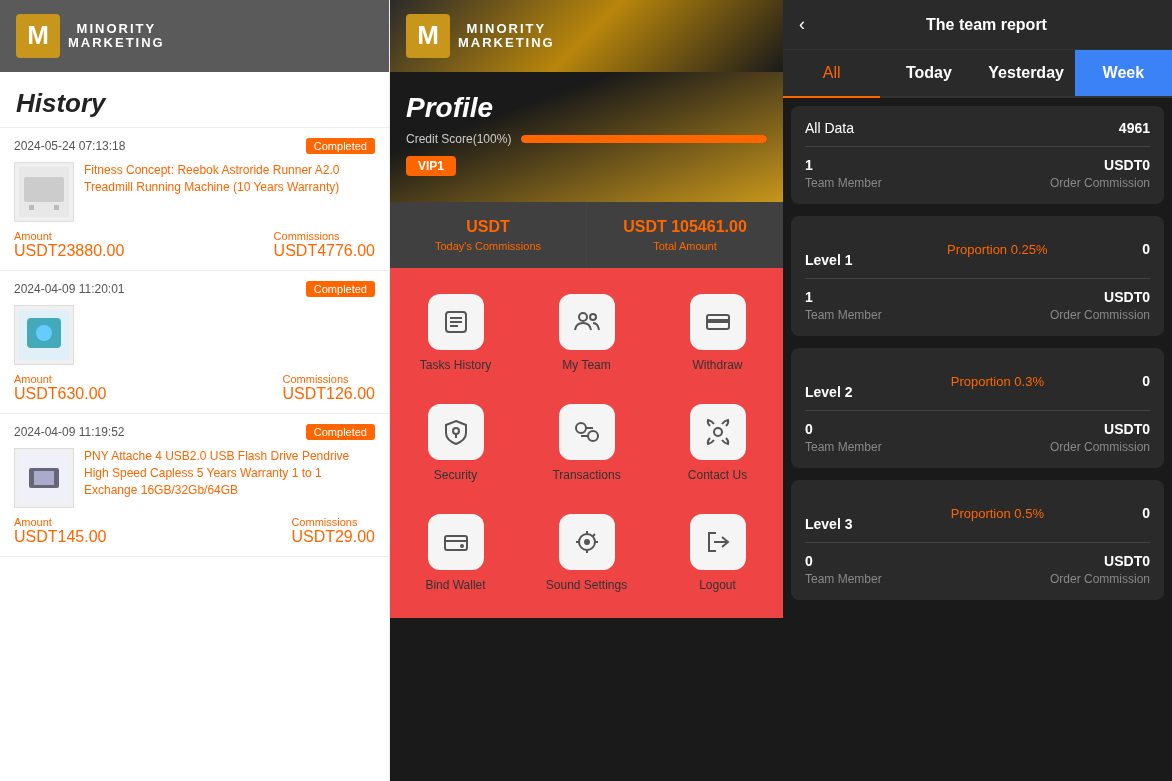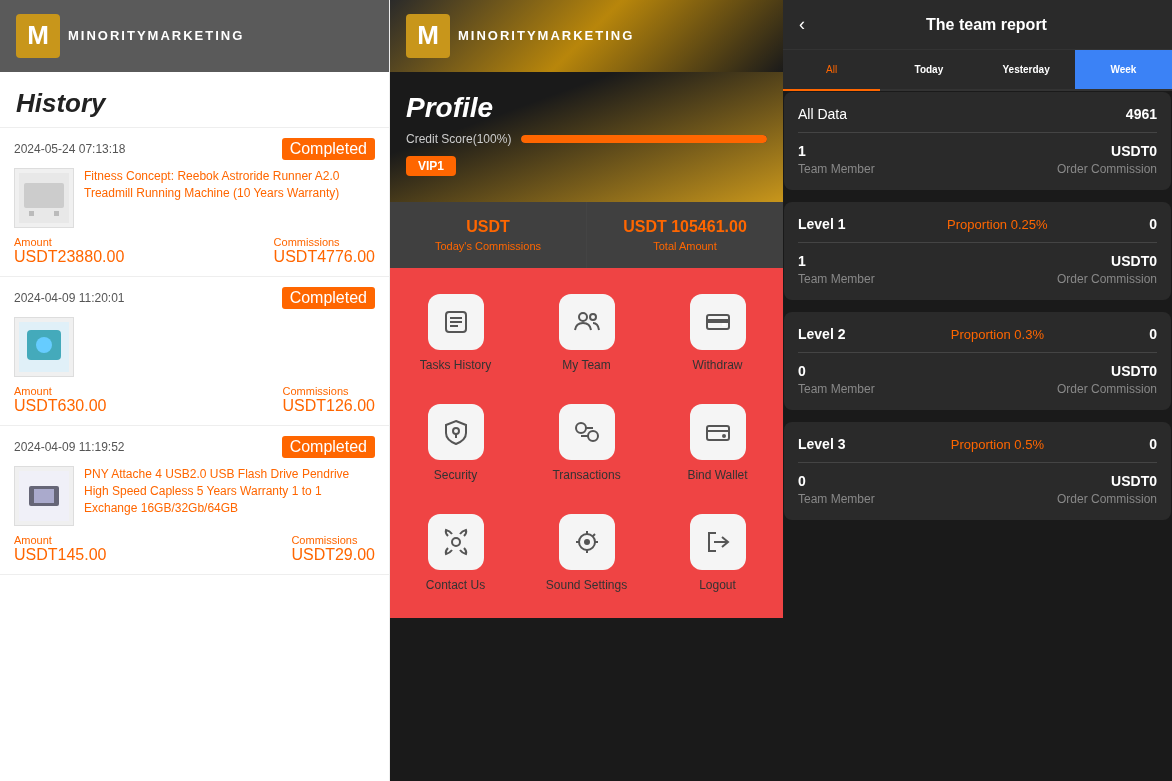--- a/index.html
+++ b/index.html
@@ -25,21 +25,21 @@
       display: flex;
       align-items: center;
       gap: 8px;
     }
     .logo-icon {
       width: 44px;
       height: 44px;
     }
     .logo-text {
       display: flex;
-      flex-direction: row;
+      flex-direction: column;
       line-height: 1.1;
       align-items: center;
     }
     .logo-text span:first-child {
       font-size: 13px;
       font-weight: 900;
       color: #fff;
       letter-spacing: 2px;
     }
     .logo-text span:last-child {
@@ -70,21 +70,21 @@
       align-items: center;
       margin-bottom: 8px;
     }
     .history-date {
       font-size: 12px;
       color: #555;
     }
     .badge-completed {
       background: #f60;
       color: #fff;
-      font-size: 16px;
+      font-size: 11px;
       padding: 2px 8px;
       border-radius: 3px;
     }
     .history-product {
       display: flex;
       gap: 10px;
       margin-bottom: 8px;
     }
     .product-img-placeholder {
       width: 60px;
@@ -265,29 +265,29 @@
     }
     .tab-row {
       display: flex;
       background: #2a2a2a;
       border-bottom: 2px solid #333;
     }
     .tab-item {
       flex: 1;
       padding: 14px 0;
       text-align: center;
-      font-size: 10px;
+      font-size: 16px;
       color: #888;
       cursor: pointer;
     }
     .tab-item.active-orange { color: #f60; border-bottom: 2px solid #f60; margin-bottom: -2px; }
     .tab-item.active-white { color: #fff; font-weight: bold; }
     .tab-item.active-yellow { background: #3b82f6; color: #fff; font-weight: bold; }
     .team-content {
-      padding: 1px;
+      padding: 8px;
       display: flex;
       flex-direction: column;
       gap: 12px;
     }
     .data-card {
       background: #2a2a2a;
       border-radius: 8px;
       padding: 14px;
     }
     .all-data-row {
@@ -344,20 +344,21 @@
     .level-header {
       display: flex;
       justify-content: space-between;
       align-items: center;
       margin-bottom: 10px;
     }
     .level-label {
       font-size: 14px;
       color: #fff;
       font-weight: bold;
+      margin-top: 22px;
     }
     .proportion {
       font-size: 13px;
       color: #f60;
     }
     .level-value {
       font-size: 14px;
       font-weight: bold;
       color: #fff;
     }
@@ -553,38 +554,38 @@
             <circle cx="20" cy="18" r="5" fill="none" stroke="#555" stroke-width="2"></circle>
             <path d="M13 10 L20 10" stroke="#555" stroke-width="2"></path>
             <path d="M8 18 L15 18" stroke="#555" stroke-width="2"></path>
           </svg>
       </div>
       <span class="menu-label">Transactions</span>
     </div>
     <div class="menu-item">
       <div class="menu-icon-box">
         <svg width="28" height="28" viewBox="0 0 28 28">
-            <rect x="3" y="8" width="22" height="14" rx="2" fill="none" stroke="#555" stroke-width="2"></rect>
-            <path d="M3 13 L25 13" stroke="#555" stroke-width="2"></path>
-            <circle cx="20" cy="18" r="2" fill="#555"></circle>
-          </svg>
-      </div>
-      <span class="menu-label">Bind Wallet</span>
-    </div>
-    <div class="menu-item">
-      <div class="menu-icon-box">
-        <svg width="28" height="28" viewBox="0 0 28 28">
             <circle cx="14" cy="14" r="4" fill="none" stroke="#555" stroke-width="2"></circle>
             <path d="M6 8 Q3 5 4 2 Q8 3 10 6" fill="none" stroke="#555" stroke-width="2"></path>
             <path d="M22 8 Q25 5 24 2 Q20 3 18 6" fill="none" stroke="#555" stroke-width="2"></path>
             <path d="M6 20 Q3 23 4 26 Q8 25 10 22" fill="none" stroke="#555" stroke-width="2"></path>
             <path d="M22 20 Q25 23 24 26 Q20 25 18 22" fill="none" stroke="#555" stroke-width="2"></path>
           </svg>
       </div>
       <span class="menu-label">Contact Us</span>
+    </div>
+    <div class="menu-item">
+      <div class="menu-icon-box">
+        <svg width="28" height="28" viewBox="0 0 28 28">
+            <rect x="3" y="8" width="22" height="14" rx="2" fill="none" stroke="#555" stroke-width="2"></rect>
+            <path d="M3 13 L25 13" stroke="#555" stroke-width="2"></path>
+            <circle cx="20" cy="18" r="2" fill="#555"></circle>
+          </svg>
+      </div>
+      <span class="menu-label">Bind Wallet</span>
     </div>
     <div class="menu-item">
       <div class="menu-icon-box">
         <svg width="28" height="28" viewBox="0 0 28 28">
             <circle cx="14" cy="14" r="8" fill="none" stroke="#555" stroke-width="2"></circle>
             <circle cx="14" cy="14" r="3" fill="#555"></circle>
             <path d="M14 6 L14 3" stroke="#555" stroke-width="2"></path>
             <path d="M22 14 L25 14" stroke="#555" stroke-width="2"></path>
             <path d="M14 22 L14 25" stroke="#555" stroke-width="2"></path>
             <path d="M6 14 L3 14" stroke="#555" stroke-width="2"></path>

